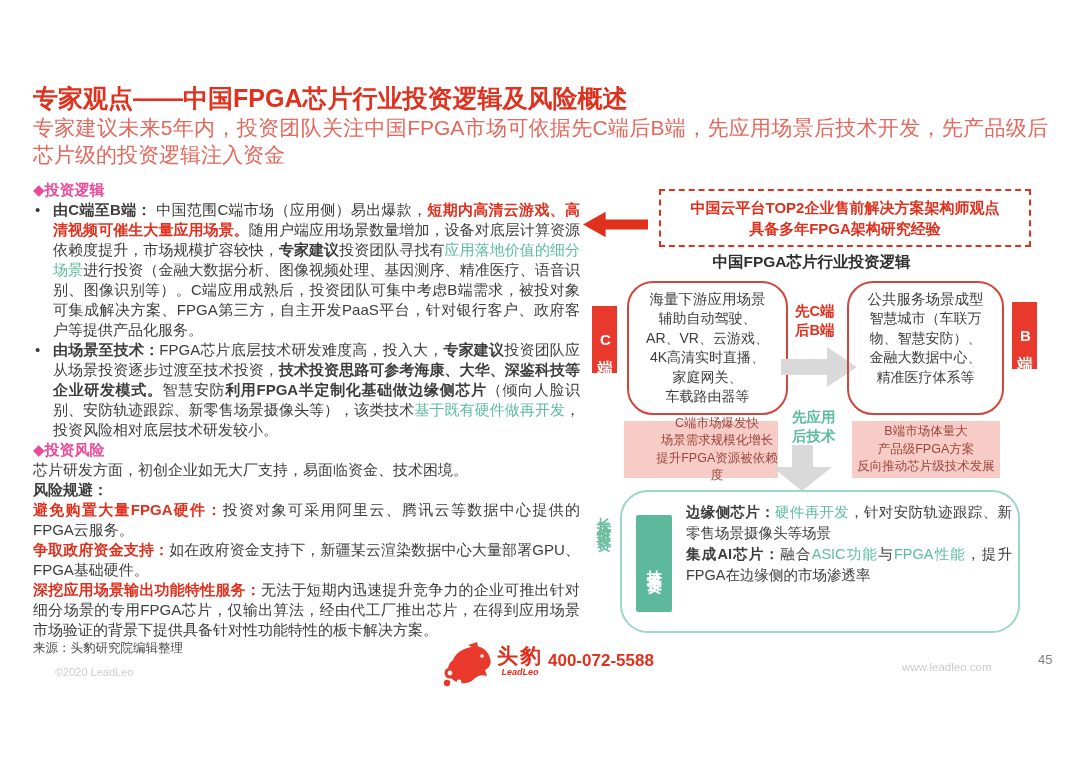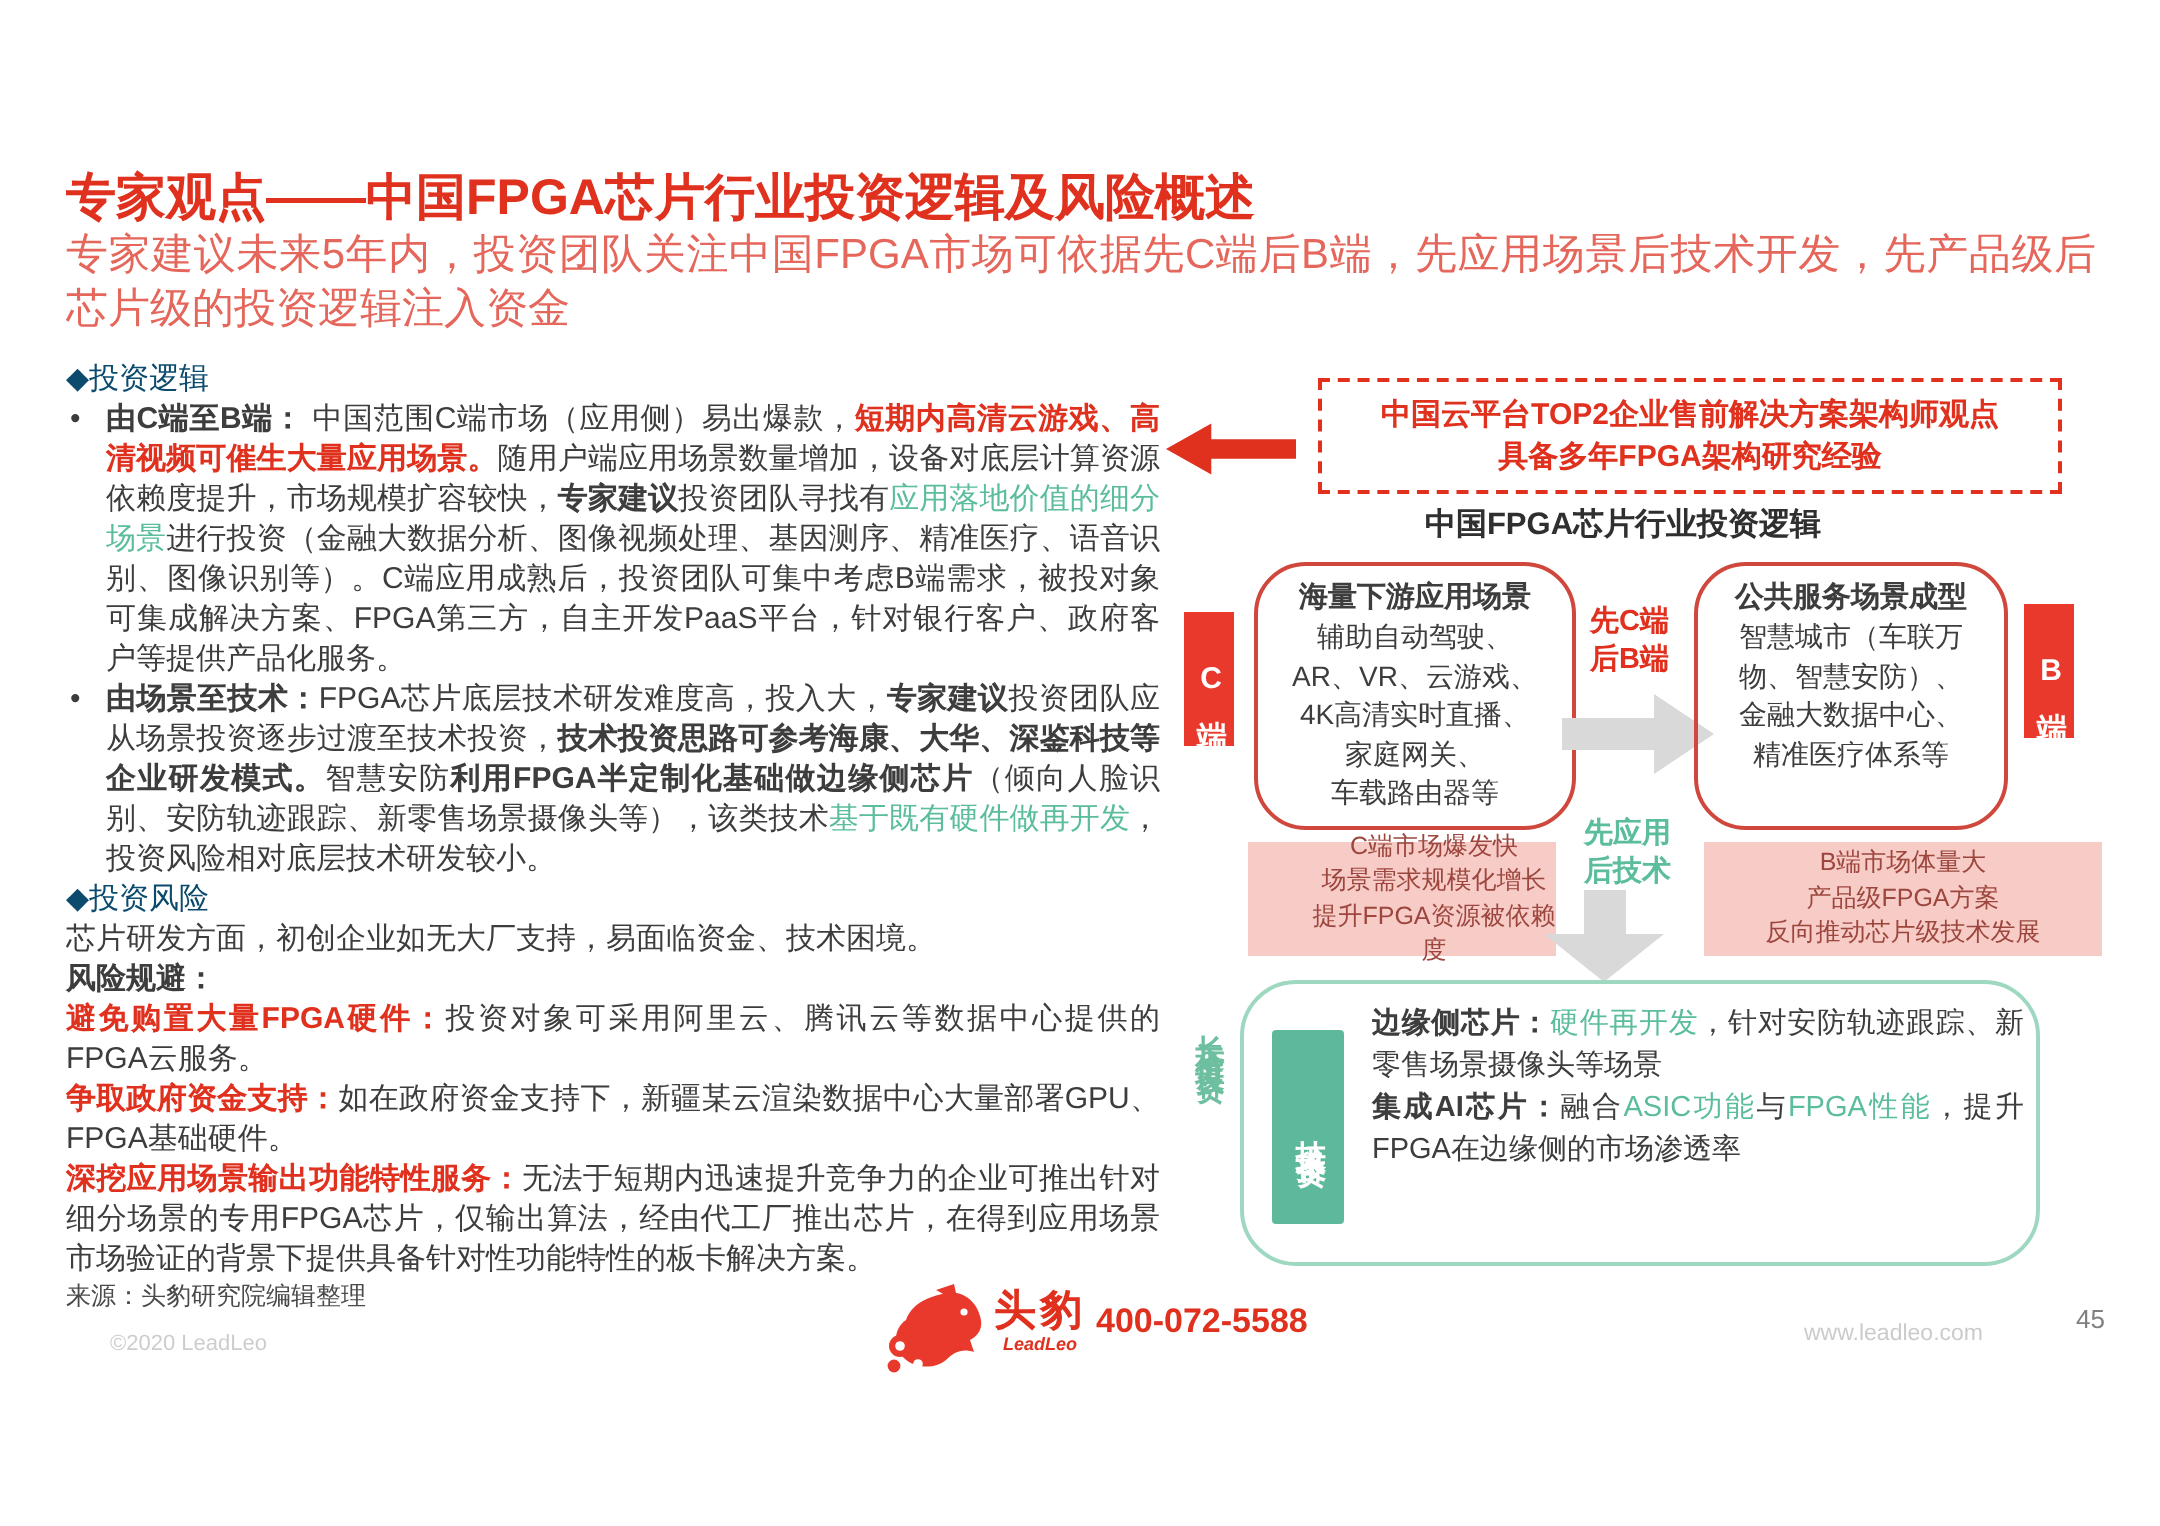--- a/index.html
+++ b/index.html
@@ -5,56 +5,56 @@
   html,body{margin:0;padding:0;background:#ffffff;}
   body{font-family:"Liberation Sans","DejaVu Sans",sans-serif;}
   .page{position:relative;width:1080px;height:763px;background:#fff;overflow:hidden;}
 
   
   .title{position:absolute;left:33px;top:82px;font-size:25px;font-weight:bold;color:#e0301e;white-space:nowrap;}
   .subtitle{position:absolute;left:33px;top:114px;width:1015px;font-size:21px;line-height:27px;color:#e5675c;text-align:justify;}
 
   
   .leftcol{position:absolute;left:33px;top:180px;width:547px;font-size:15px;line-height:20px;color:#3d3d3d;text-align:justify;}
-  .sec-title{color:#0c4a6e;font-weight:normal;}
+  .sec-title{color:#ec4899;font-weight:bold;}
   .bullet{position:relative;padding-left:20px;}
   .bullet .dot{position:absolute;left:2px;top:0;color:#3d3d3d;}
   .seg-b{font-weight:bold;}
   .seg-rb{color:#e0301e;font-weight:bold;}
   .seg-t{color:#5bbd9d;}
 
   
   .arrow-left{position:absolute;left:583px;top:211px;width:65px;height:27px;}
   .expert-box{position:absolute;left:659px;top:189px;width:372px;height:58px;border:2px dashed #e0301e;box-sizing:border-box;
     display:flex;flex-direction:column;align-items:center;justify-content:center;color:#e0301e;font-weight:bold;font-size:15px;line-height:21px;text-align:center;}
   .diagram-title{position:absolute;left:583px;top:252px;width:457px;text-align:center;font-size:15.5px;font-weight:bold;color:#2f2f2f;}
 
   .side-tag{position:absolute;width:25px;background:#e8392c;color:#fff;font-weight:bold;font-size:15px;
     display:flex;align-items:center;justify-content:center;writing-mode:vertical-rl;text-orientation:upright;}
   .c-tag{left:592px;top:306px;height:67px;}
   .b-tag{left:1012px;top:302px;height:67px;}
 
   .round-box{position:absolute;border:2px solid #d0473d;border-radius:26px;box-sizing:border-box;text-align:center;color:#3d3d3d;}
   .consumer-box{left:627px;top:281px;width:161px;height:134px;padding-top:7px;}
   .business-box{left:847px;top:281px;width:157px;height:134px;padding-top:7px;}
-  .round-box .rb-title{font-size:14.5px;font-weight:bold;line-height:19px;}
+  .round-box .rb-title{font-size:14.5px;font-weight:normal;line-height:19px;}
   .round-box .rb-line{font-size:14px;line-height:19.6px;}
   .business-box .rb-line:first-of-type{margin-top:8px;}
 
   .flow-label{position:absolute;font-size:14.5px;font-weight:bold;line-height:19px;text-align:left;}
   .flow1{left:795px;top:302px;color:#e0301e;}
   .flow2{left:792px;top:408px;color:#5bbd9d;}
 
   .arrow-right{position:absolute;left:781px;top:347px;width:76px;height:40px;}
   .arrow-down{position:absolute;left:772px;top:445px;width:60px;height:46px;}
 
   .pink-note{position:absolute;background:#f7cbc6;color:#9c463e;font-size:12.5px;line-height:17.5px;text-align:center;
     display:flex;flex-direction:column;justify-content:center;box-sizing:border-box;}
   .pink-left{left:624px;top:421px;width:154px;height:57px;padding-left:32px;}
-  .pink-right{left:852px;top:421px;width:199px;height:57px;}
+  .pink-right{left:852px;top:421px;width:148px;height:57px;}
 
   .big-box{position:absolute;left:620px;top:490px;width:400px;height:143px;border:2px solid #9fd8c0;border-radius:28px;box-sizing:border-box;}
   .longterm{position:absolute;left:594px;top:505px;height:128px;color:#6dbfa0;font-weight:bold;font-size:14.5px;
     writing-mode:vertical-rl;text-orientation:upright;letter-spacing:4px;display:flex;align-items:center;}
   .tech-tag{position:absolute;left:636px;top:515px;width:36px;height:97px;background:#5eb99c;color:#fff;font-weight:bold;font-size:15px;
     display:flex;align-items:center;justify-content:center;writing-mode:vertical-rl;text-orientation:upright;letter-spacing:3px;border-radius:2px;}
   .tech-items{position:absolute;left:686px;top:502px;width:326px;font-size:14.5px;line-height:20.5px;color:#3d3d3d;text-align:justify;}
   .tech-items p{margin:0 0 1px 0;}
 
   

